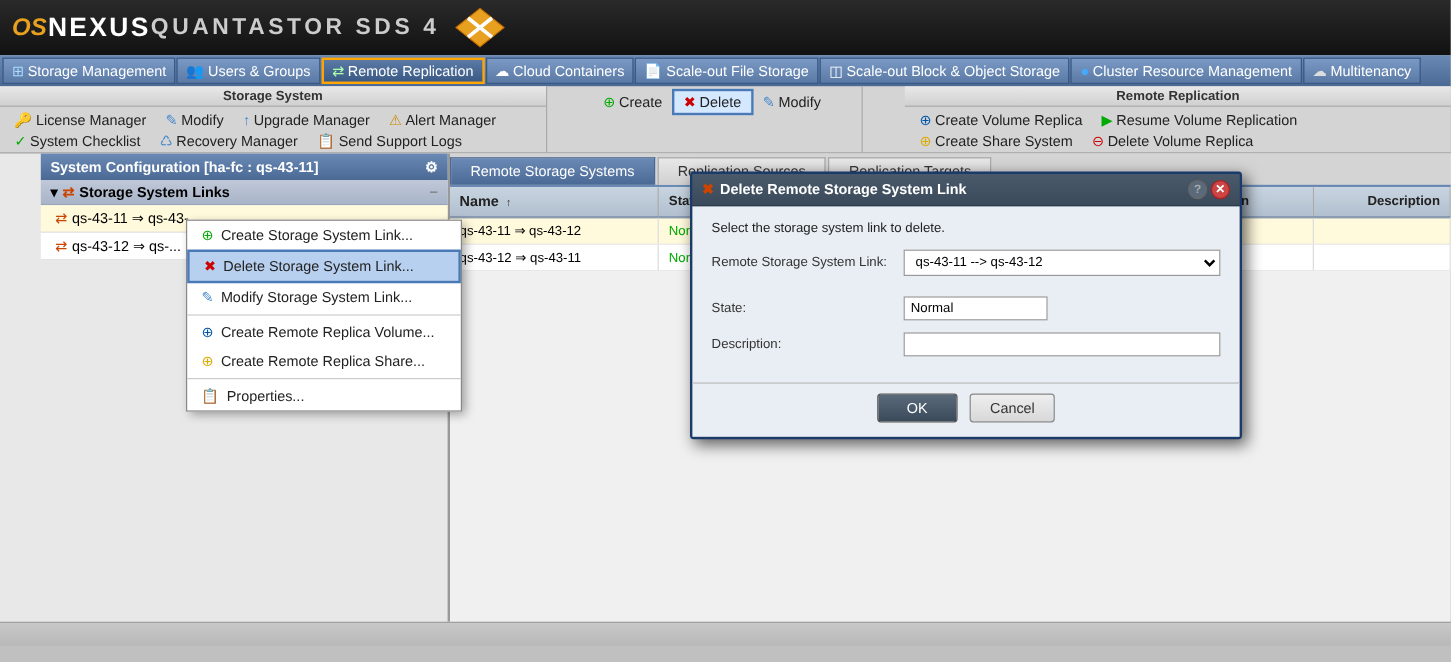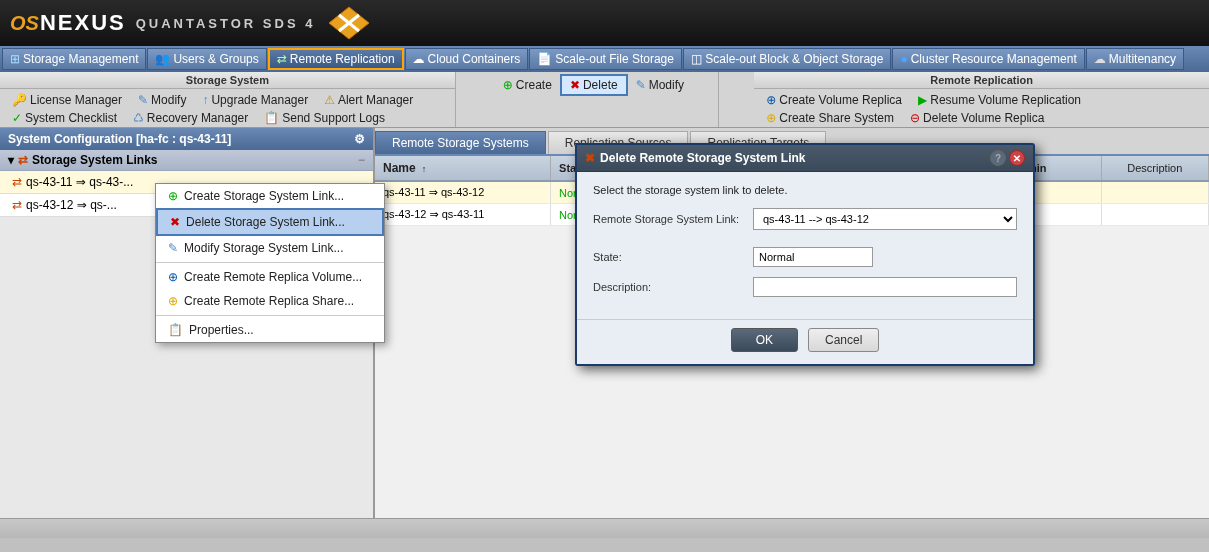--- a/index.html
+++ b/index.html
@@ -9,21 +9,21 @@
     th { padding: 4px 8px; text-align: left; font-size: 11px; font-weight: bold; border-right: 1px solid #aaa; border-bottom: 2px solid #8a9ab0; color: #222; white-space: nowrap; }
     td { padding: 4px 8px; font-size: 11px; border-right: 1px solid #ddd; border-bottom: 1px solid #e8e8e8; }
   </style>
 </head>
 <body>
 
 <div style="background: linear-gradient(180deg, #2a2a2a 0%, #111 100%); height: 46px; display: flex; align-items: center; padding: 0 10px;">
   <div style="display:flex; align-items:center;">
     <span style="color:#e8a020; font-size:20px; font-weight:900; font-style:italic;">OS</span>
     <span style="color:white; font-size:22px; font-weight:900; letter-spacing:2px; margin-left:1px;">NEXUS</span>
-    <span style="color:#ccc; font-size:13px; letter-spacing:3px; margin-left:10px; font-weight:bold;">QUANTASTOR SDS 4</span>
+    <span style="color:#ccc; font-size:19px; letter-spacing:3px; font-weight:bold;">QUANTASTOR SDS 4</span>
   </div>
   <svg width="44" height="36" viewBox="0 0 44 36" style="margin-left:12px;">
     <polygon points="22,2 42,18 22,34 2,18" fill="#e8a020" stroke="#c87000" stroke-width="1"></polygon>
     <line x1="12" y1="10" x2="32" y2="26" stroke="white" stroke-width="3"></line>
     <line x1="32" y1="10" x2="12" y2="26" stroke="white" stroke-width="3"></line>
   </svg>
 </div>
 
 <div style="background: linear-gradient(180deg, #6a8ab5 0%, #4a6a95 100%); height: 26px; display: flex; align-items: center; padding: 0 2px; gap: 1px;">
   <button style="background:linear-gradient(180deg,#7a9ac5,#5a7aa5);border:1px solid #3a5a85;color:white;font-size:11px;padding:2px 7px;height:22px;cursor:pointer;display:flex;align-items:center;gap:3px;white-space:nowrap;">
@@ -135,21 +135,21 @@
       <div style="display:flex;align-items:center;gap:3px;padding:2px 8px;cursor:pointer;font-size:11px;color:#222;white-space:nowrap;">
         <span style="color:#cc0000;">■</span>
         <span>Stop Volume Replication</span>
       </div>
     </div>
   </div>
 </div>
 
 <div style="display:flex; height:390px; position:relative;">
 
-  <div style="width:375px; background:#e8e8e8; border-right:2px solid #999; position:relative; overflow:visible; z-index:50;">
+  <div style="width:375px; background:#e8e8e8; border-right:2px solid #999; position:relative; overflow:visible; z-index:50;padding-left:34px;">
     <div style="background:linear-gradient(180deg,#6a8ab5,#4a6a95);color:white;padding:4px 8px;display:flex;justify-content:space-between;align-items:center;font-size:11px;font-weight:bold;">
       <span>System Configuration [ha-fc : qs-43-11]</span>
       <span style="cursor:pointer;">⚙</span>
     </div>
     <div>
       <div style="background:linear-gradient(180deg,#c0c8d8,#a8b4c8);padding:3px 8px;font-size:11px;font-weight:bold;display:flex;align-items:center;justify-content:space-between;border-bottom:1px solid #9aa4b8;">
         <div style="display:flex;align-items:center;gap:4px;">
           <span style="cursor:pointer;">▾</span>
           <span style="color:#cc4400;">⇄</span>
           <span>Storage System Links</span>
@@ -215,21 +215,21 @@
         <thead>
           <tr style="background:linear-gradient(180deg,#c8d4e0,#b0bece);">
             <th style="padding:5px 8px;text-align:left;font-size:11px;font-weight:bold;border-right:1px solid #aaa;border-bottom:2px solid #8a9ab0;color:#222;white-space:nowrap;">
               <span>Name</span>
               <span style="font-size:9px;margin-left:3px;">↑</span>
             </th>
             <th style="padding:5px 8px;text-align:left;font-size:11px;font-weight:bold;border-right:1px solid #aaa;border-bottom:2px solid #8a9ab0;color:#222;white-space:nowrap;">State</th>
             <th style="padding:5px 8px;text-align:left;font-size:11px;font-weight:bold;border-right:1px solid #aaa;border-bottom:2px solid #8a9ab0;color:#222;white-space:nowrap;">Local IP Address</th>
             <th style="padding:5px 8px;text-align:left;font-size:11px;font-weight:bold;border-right:1px solid #aaa;border-bottom:2px solid #8a9ab0;color:#222;white-space:nowrap;">Remote IP Address</th>
             <th style="padding:5px 8px;text-align:left;font-size:11px;font-weight:bold;border-right:1px solid #aaa;border-bottom:2px solid #8a9ab0;color:#222;white-space:nowrap;">Remote Admin</th>
-            <th style="padding:5px 8px;text-align:center;font-size:11px;font-weight:normal;border-bottom:2px solid #8a9ab0;color:#222;white-space:nowrap;">Description</th>
+            <th style="padding:5px 8px;text-align:right;font-size:11px;font-weight:bold;border-bottom:2px solid #8a9ab0;color:#222;white-space:nowrap;">Description</th>
           </tr>
         </thead>
         <tbody>
           <tr style="background:#fffadc;">
             <td style="padding:4px 8px;font-size:11px;border-right:1px solid #ddd;border-bottom:1px solid #e8e8e8;">qs-43-11 ⇒ qs-43-12</td>
             <td style="padding:4px 8px;font-size:11px;border-right:1px solid #ddd;border-bottom:1px solid #e8e8e8;color:#00aa00;">Normal</td>
             <td style="padding:4px 8px;font-size:11px;border-right:1px solid #ddd;border-bottom:1px solid #e8e8e8;">10.0.43.11</td>
             <td style="padding:4px 8px;font-size:11px;border-right:1px solid #ddd;border-bottom:1px solid #e8e8e8;">10.0.43.12</td>
             <td style="padding:4px 8px;font-size:11px;border-right:1px solid #ddd;border-bottom:1px solid #e8e8e8;">admin</td>
             <td style="padding:4px 8px;font-size:11px;border-bottom:1px solid #e8e8e8;"></td>

